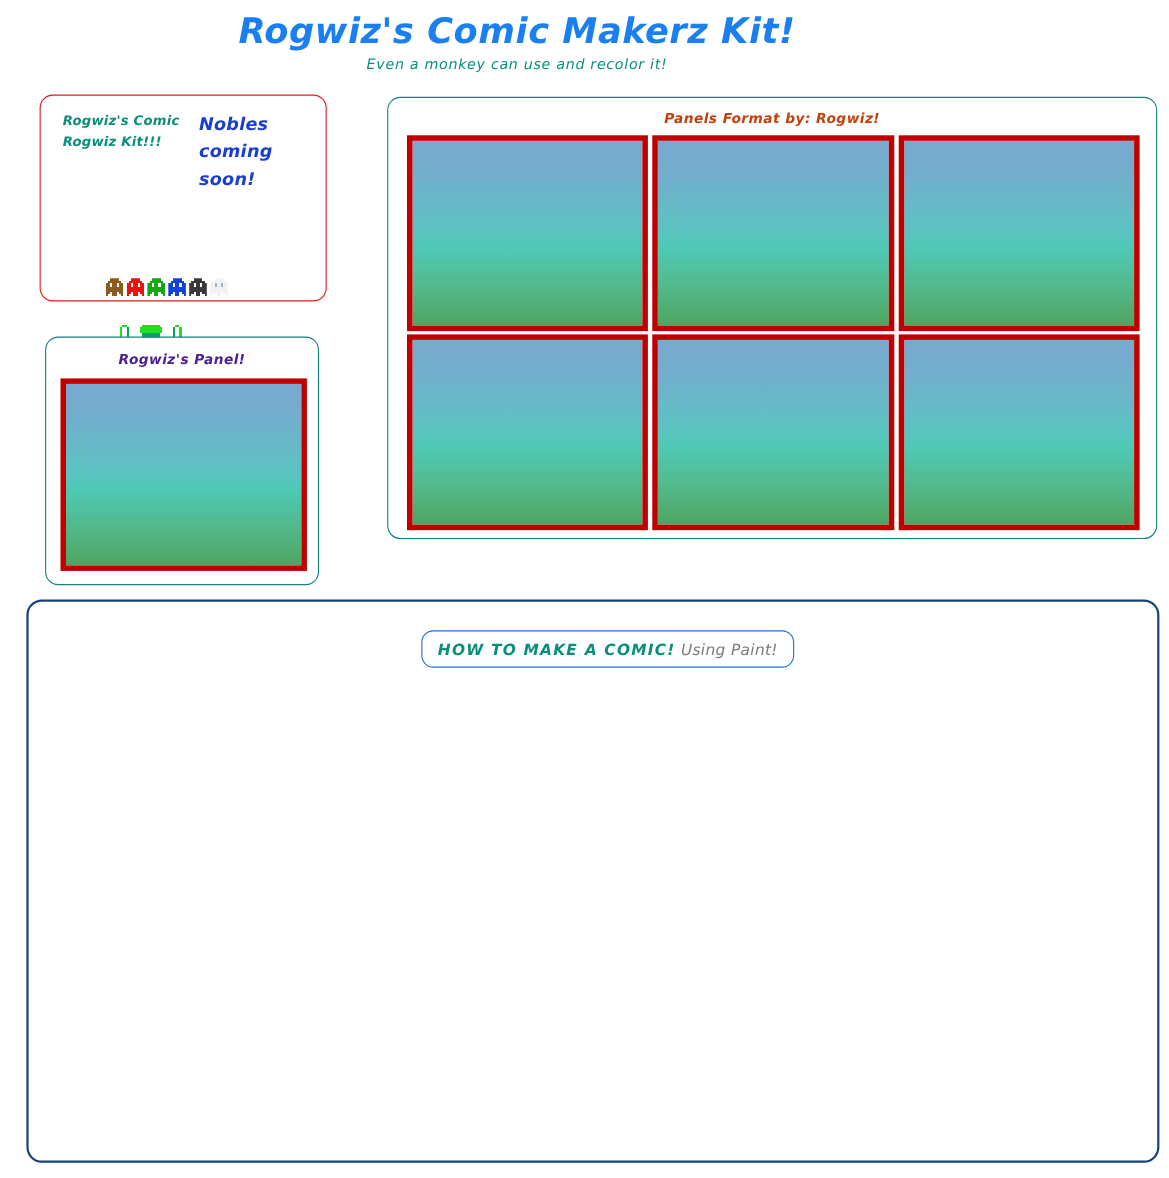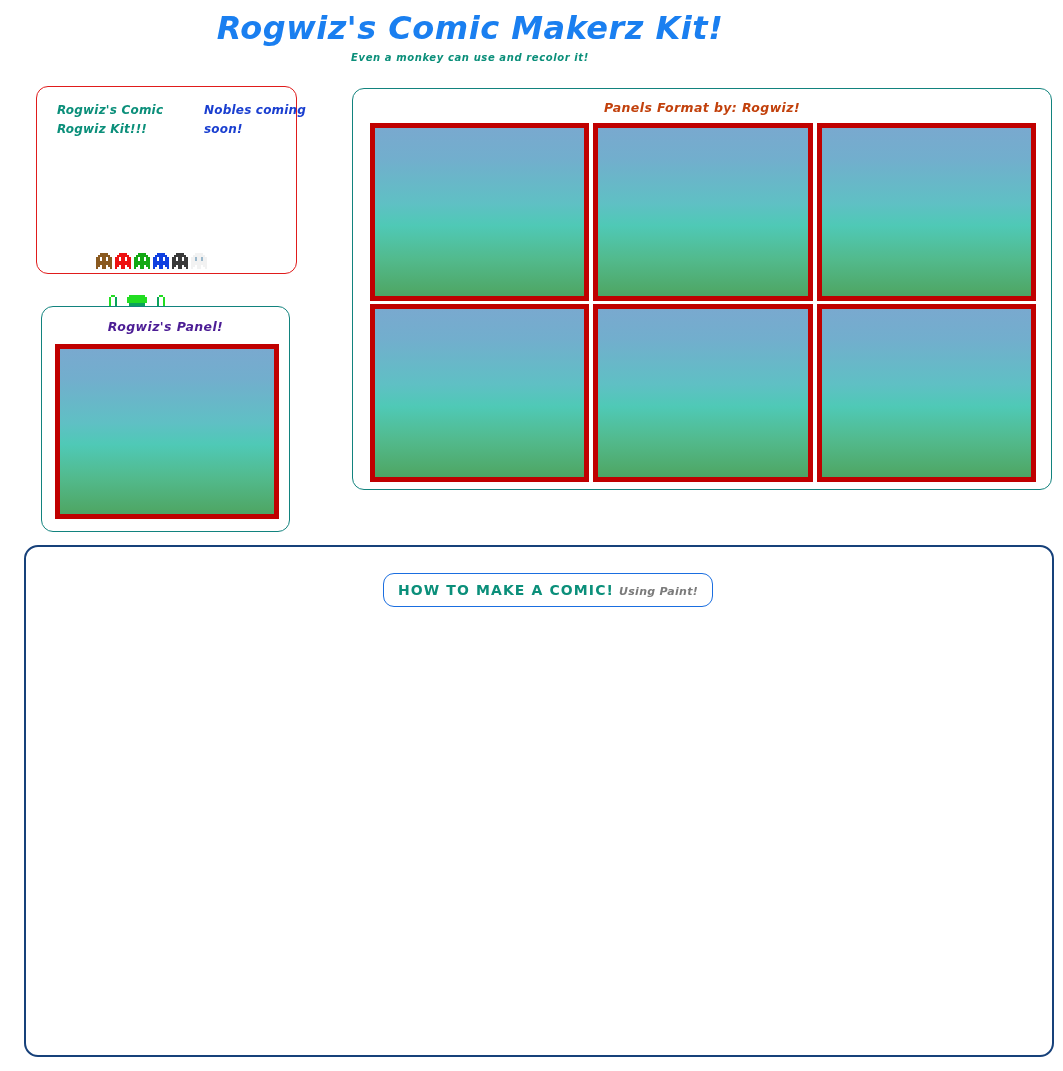--- a/index.html
+++ b/index.html
@@ -26,22 +26,22 @@
   #main-title {
     font-family: "DejaVu Sans", sans-serif;
     font-size: 32px;
     font-weight: bold;
     color: #1a7ff0;
     letter-spacing: 0.5px;
     line-height: 1.05;
     font-style: italic;
   }
   #subtitle {
-    font-size: 10px;
-    font-weight: bold;
+    font-size: 13px;
+    font-weight: normal;
     color: #0b8f7a;
     letter-spacing: 0.6px;
     margin-top: 6px;
     font-style: italic;
   }
 
   
   .card {
     position: absolute;
     background: #ffffff;
@@ -70,27 +70,26 @@
     font-weight: bold;
     font-style: italic;
     color: #0b8f7a;
     line-height: 1.55;
     letter-spacing: 0.2px;
   }
   #info-text-right {
     position: absolute;
     left: 144px; top: 14px;
     width: 110px;
-    font-size: 12px;
+    font-size: 16px;
     font-weight: bold;
     font-style: italic;
     color: #1a3fd0;
     line-height: 1.55;
     letter-spacing: 0.2px;
-    margin-left: 23px;
   }
   #blob-row {
     position: absolute;
     left: 59px; top: 166px;
     display: flex;
     gap: 3px;
   }
   #parts-sprite {
     position: absolute;
     left: 72px; top: 206px;
@@ -167,26 +166,27 @@
     left: 357px; top: 26px;
     padding: 6px 14px 7px 14px;
     border: 1.5px solid #1a6ee0;
     border-radius: 11px;
     background: #ffffff;
     white-space: nowrap;
   }
   #howto-title {
     font-size: 14px;
     font-weight: bold;
+    font-style: italic;
     color: #0b8f7a;
     letter-spacing: 1.1px;
   }
   #howto-sub {
-    font-size: 11px;
-    font-weight: bold;
+    font-size: 14px;
+    font-weight: normal;
     font-style: italic;
     color: #7b7b7b;
     letter-spacing: 0.3px;
     margin-left: 5px;
   }
 </style>
 </head>
 <body>
 
 <div id="title-block">

